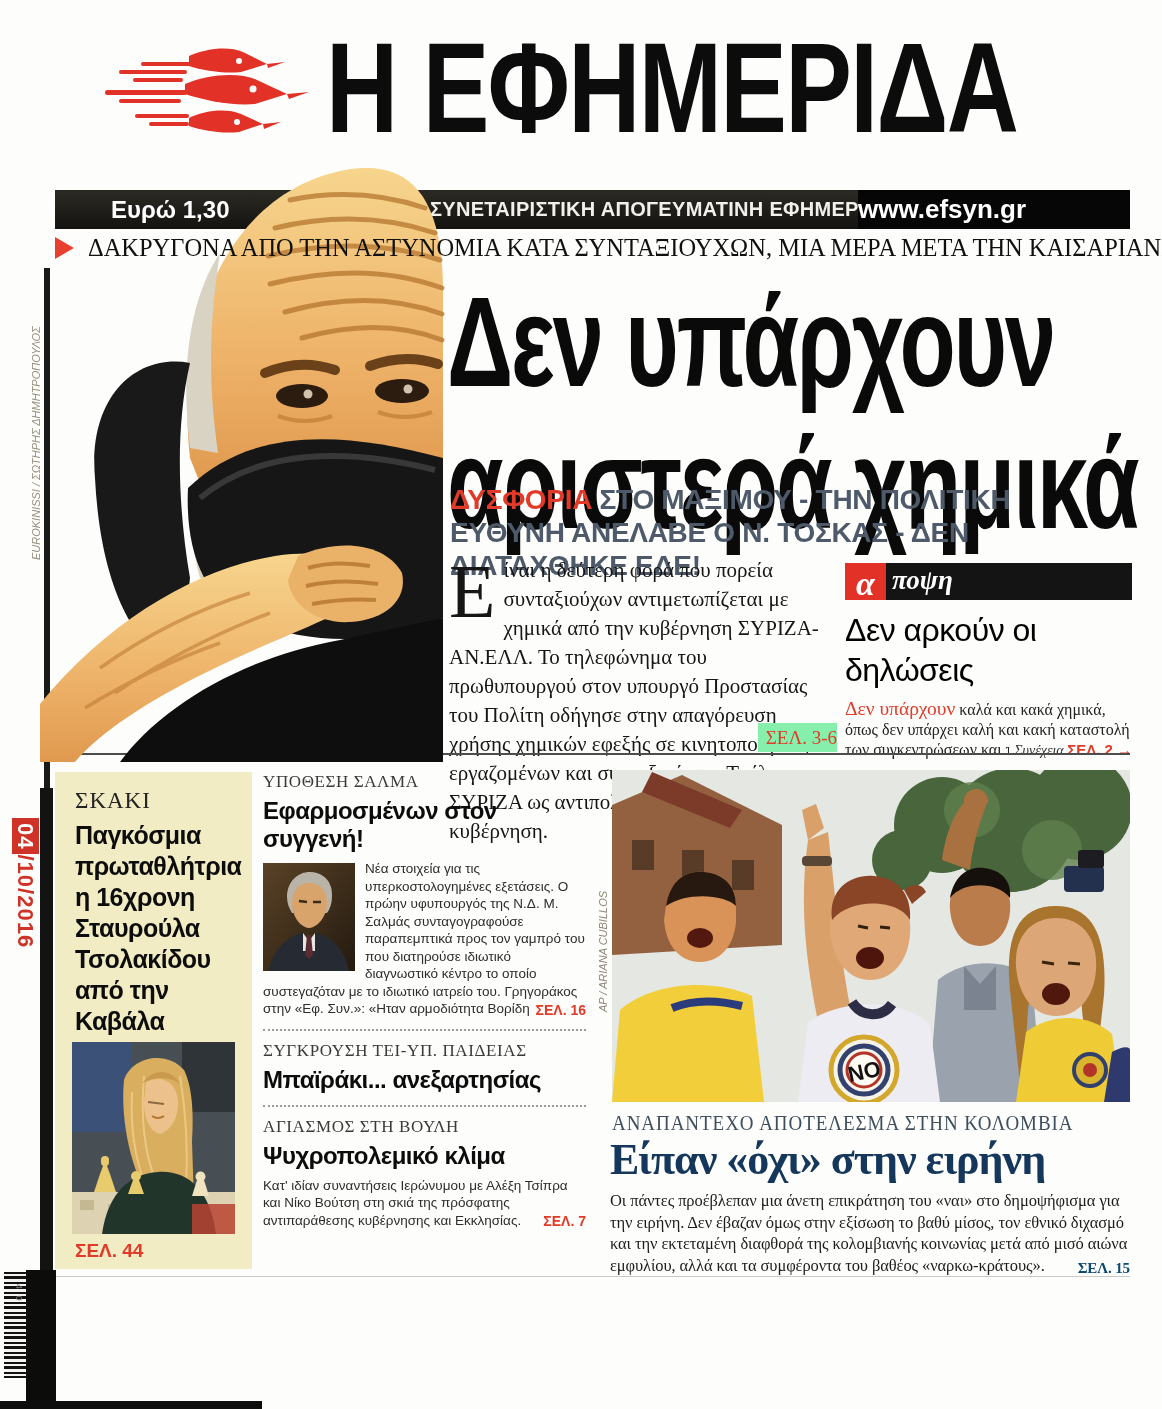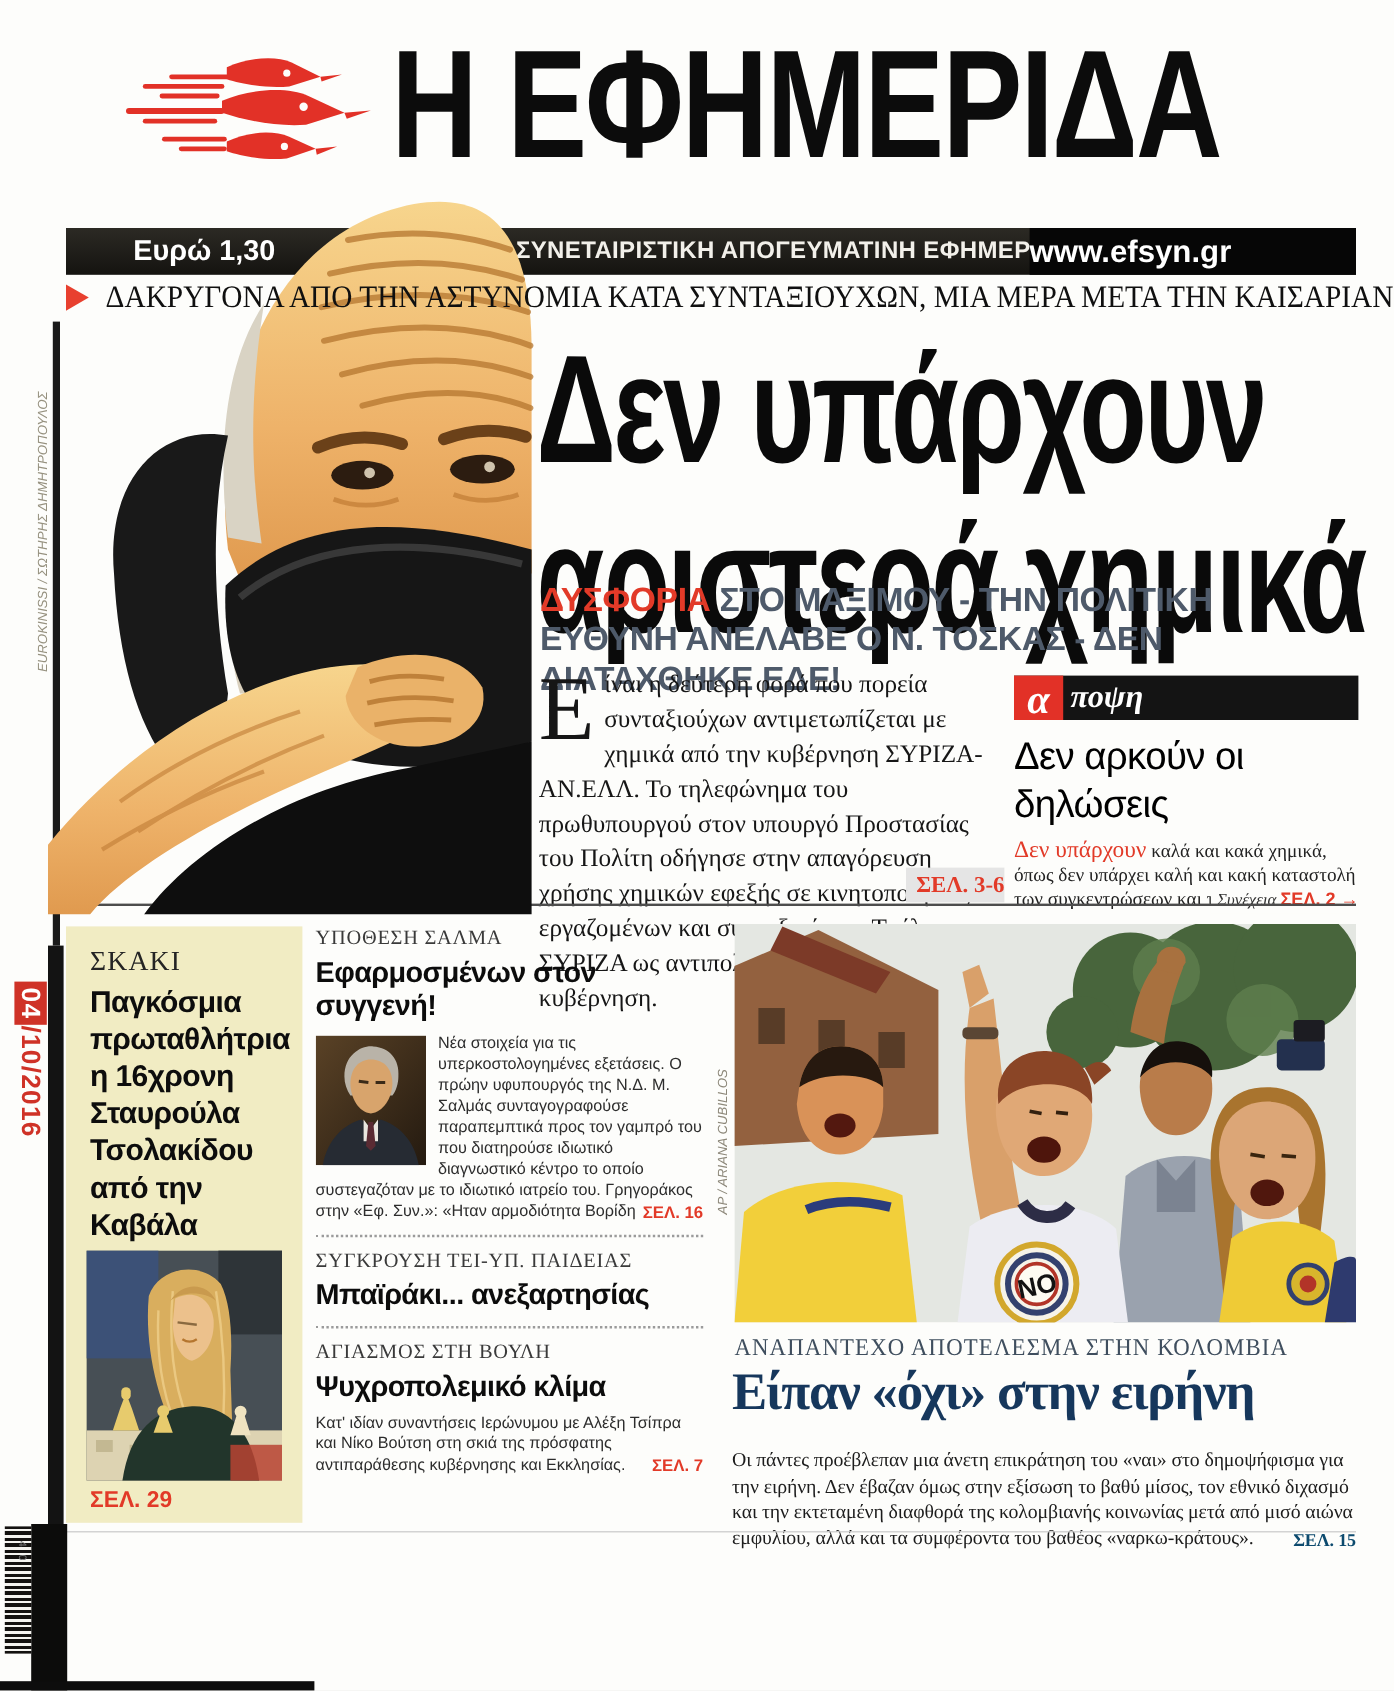--- a/index.html
+++ b/index.html
@@ -36,21 +36,21 @@
       font-style:italic;font-size:11px;color:#96917f;white-space:nowrap;z-index:11;}
   #hl1,#hl2{left:447px;font-weight:800;color:#0a0a0a;font-size:128px;line-height:128px;
       letter-spacing:-3px;transform:scaleX(.72);transform-origin:left top;white-space:nowrap;}
   #hl1{top:278px;} #hl2{top:420px;}
   #subhead{left:450px;top:483px;width:668px;font-weight:700;font-size:28px;line-height:33px;
       color:#4e5a6a;letter-spacing:-.3px;}
   #subhead .hot{color:#e23a28;}
   #lead-body{left:449px;top:556px;width:388px;height:200px;font-family:"Liberation Serif","DejaVu Serif",serif;
       font-size:21px;line-height:29px;color:#161616;}
   #lead-body .cap{float:left;font-size:76px;line-height:60px;padding:5px 8px 0 0;font-weight:400;}
-  #lead-ref{right:0;bottom:4px;font-weight:700;font-size:19px;color:#e23a28;background:#e5e5e5;padding-left:8px;}
+  #lead-ref{right:0;bottom:4px;font-weight:400;font-size:19px;color:#e23a28;background:#86efac;padding-left:8px;}
 
   
   #opinion{left:845px;top:563px;width:287px;}
   #op-bar{position:relative;width:287px;height:37px;background:#141414;}
   #op-alpha{position:absolute;left:0;top:0;width:41px;height:37px;background:#e23127;color:#fff;
       font:italic 700 34px "Liberation Serif","DejaVu Serif",serif;text-align:center;line-height:42px;}
   #op-rest{position:absolute;left:47px;top:2px;color:#fff;font:italic 700 27px "Liberation Serif","DejaVu Serif",serif;}
   #op-title{margin-top:10px;font-size:32px;line-height:40px;color:#000000;letter-spacing:-.5px;font-weight:400;}
   #op-body{position:relative;margin-top:9px;font-family:"Liberation Serif","DejaVu Serif",serif;
       font-size:16px;line-height:20px;color:#222;padding-bottom:1px;}
@@ -86,21 +86,21 @@
 
   
   #col-photo{left:612px;top:770px;width:518px;height:332px;}
   #col-credit{left:597px;top:1012px;transform:rotate(-90deg);transform-origin:left top;
       font-style:italic;font-size:11px;color:#8d887a;white-space:nowrap;}
   #col-kicker{left:612px;top:1112px;font-family:"Liberation Serif","DejaVu Serif",serif;font-size:20px;
       letter-spacing:1px;color:#3f4e5e;transform:scaleX(.95);transform-origin:left top;white-space:nowrap;}
   #col-title{left:610px;top:1134px;font-family:"Liberation Serif","DejaVu Serif",serif;font-weight:700;
       font-size:44px;letter-spacing:-1px;color:#16375c;white-space:nowrap;}
   #col-body{left:610px;top:1190px;width:522px;height:90px;font-family:"Liberation Serif","DejaVu Serif",serif;
-      font-size:16.5px;line-height:21.5px;color:#1c1c1c;letter-spacing:-.1px;margin-top:16px;}
+      font-size:16.5px;line-height:21.5px;color:#1c1c1c;letter-spacing:-.1px;}
   #col-ref{right:2px;bottom:1px;font-weight:700;font-size:15px;color:#0c4a6e;background:#fdfdfb;padding-left:6px;}
 
   
   #pre-banner-line{left:55px;top:1276px;width:1075px;height:1px;background:#c9c9c9;}
   #banner{left:55px;top:1284px;width:1075px;height:58px;background:#467a9d;z-index:5;}
   #banner-text{position:absolute;left:50%;top:7px;transform:translateX(-50%) scaleX(.8);
       transform-origin:center top;color:#fff;font-weight:800;font-size:36px;white-space:nowrap;letter-spacing:-.5px;}
   #banner-ref{position:absolute;right:14px;top:24px;color:#fff;font-weight:700;font-size:15px;}
 
   
@@ -260,21 +260,21 @@
         <path d="M22,150 l6,-18 l3,-8 a4,4 0 1 1 4,0 l3,8 l6,18 Z"></path>
           <circle cx="33" cy="118" r="4"></circle>
         <path d="M56,152 l5,-14 a5,5 0 1 1 6,0 l5,14 Z"></path>
       </g>
       <g fill="#efe3c0">
           <path d="M120,154 l5,-16 a5,5 0 1 1 7,0 l5,16 Z"></path>
         </g>
       <rect x="120" y="162" width="43" height="30" fill="#b84333" opacity=".85"></rect>
     </svg>
   </div>
-  <div class="abs" id="chess-ref">ΣΕΛ. 29</div>
+  <div class="abs" id="chess-ref">ΣΕΛ. 44</div>
 
   <div class="abs" id="midcol">
     <div class="story">
       <div class="kick">ΥΠΟΘΕΣΗ ΣΑΛΜΑ</div>
       <div class="ttl">Εφαρμοσμένων στον συγγενή!</div>
       <div class="bodywrap">
         <span class="pic">
           <svg viewBox="0 0 92 108" width="92" height="108" aria-hidden="true">
             <defs>
                 <linearGradient id="pbg" x1="0" y1="0" x2="1" y2="1">

